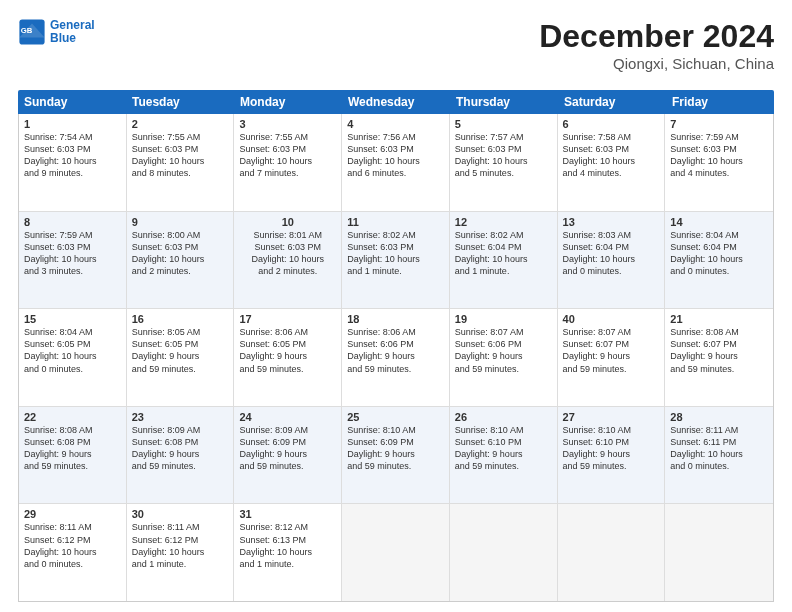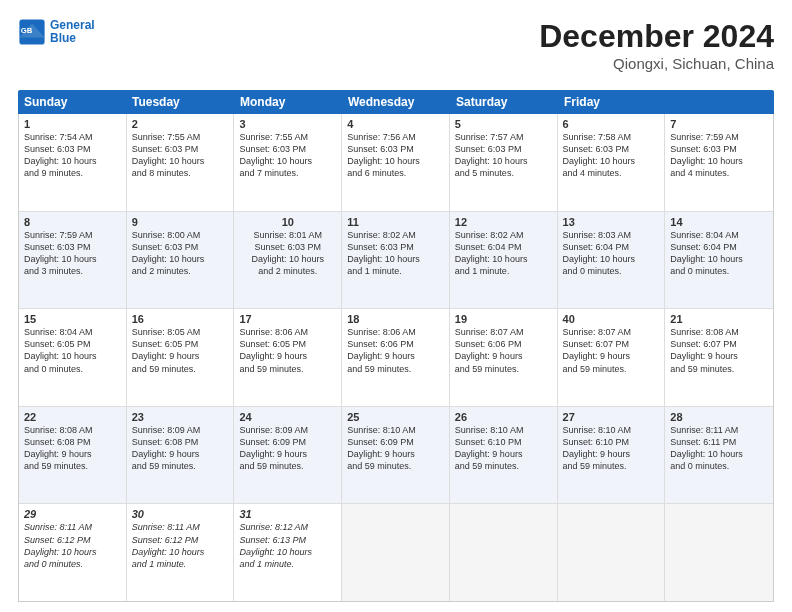--- a/index.html
+++ b/index.html
@@ -79,21 +79,20 @@
       border-top: none;
     }
     .cal-row {
       display: grid;
       grid-template-columns: repeat(7, 1fr);
       flex: 1;
       border-bottom: 1px solid #ddd;
     }
     .cal-row:last-child {
       border-bottom: none;
-      font-style: italic;
     }
     .cal-cell {
       padding: 4px 5px;
       border-right: 1px solid #ddd;
       font-size: 9.5px;
       color: #333;
       vertical-align: top;
       min-height: 0;
       background: #fff;
     }
@@ -133,20 +132,21 @@
       <div class="subtitle">Qiongxi, Sichuan, China</div>
     </div>
   </div>
 
   <div class="calendar">
     <div class="cal-header">
       <div class="cal-header-cell">Sunday</div>
       <div class="cal-header-cell">Tuesday</div>
       <div class="cal-header-cell">Monday</div>
       <div class="cal-header-cell">Wednesday</div>
+      <div class="cal-header-cell">Thursday</div>
       <div class="cal-header-cell">Saturday</div>
       <div class="cal-header-cell">Friday</div>
     </div>
     <div class="cal-body" id="cal-body">
     <div class="cal-row">
           <div class="cal-cell" style="background: rgb(255, 255, 255);">
             <span class="day-num">1</span>
             <div class="day-info">Sunrise: 7:54 AM<br>Sunset: 6:03 PM<br>Daylight: 10 hours<br>and 9 minutes.</div>
           </div>
           <div class="cal-cell" style="background: rgb(255, 255, 255);">

